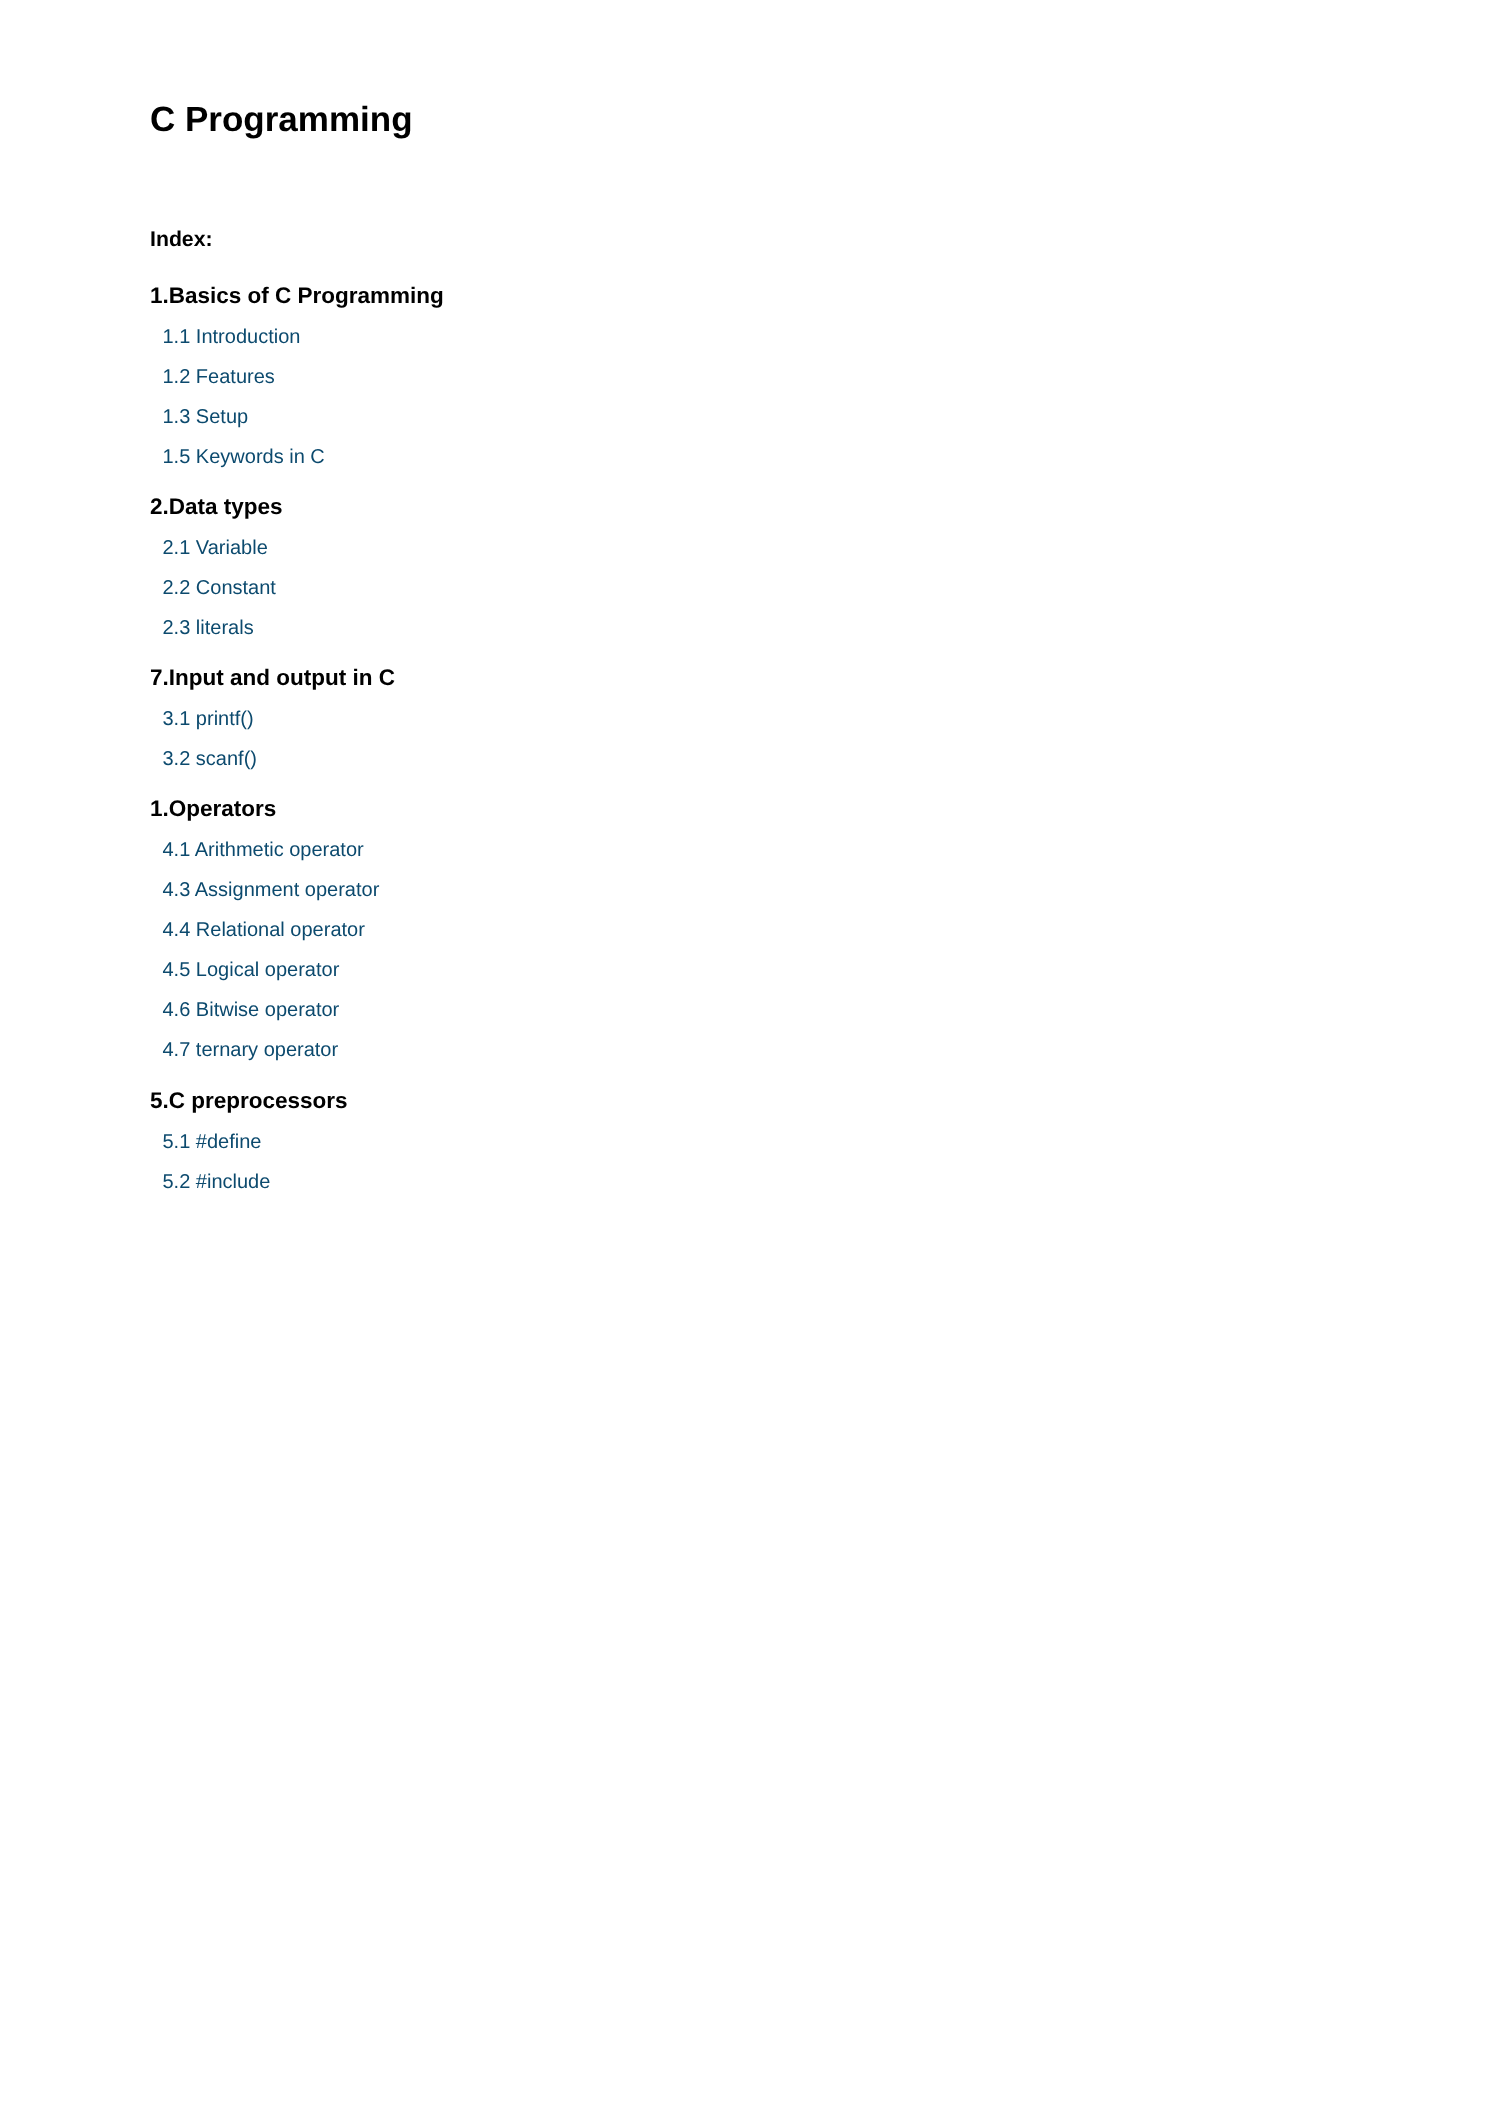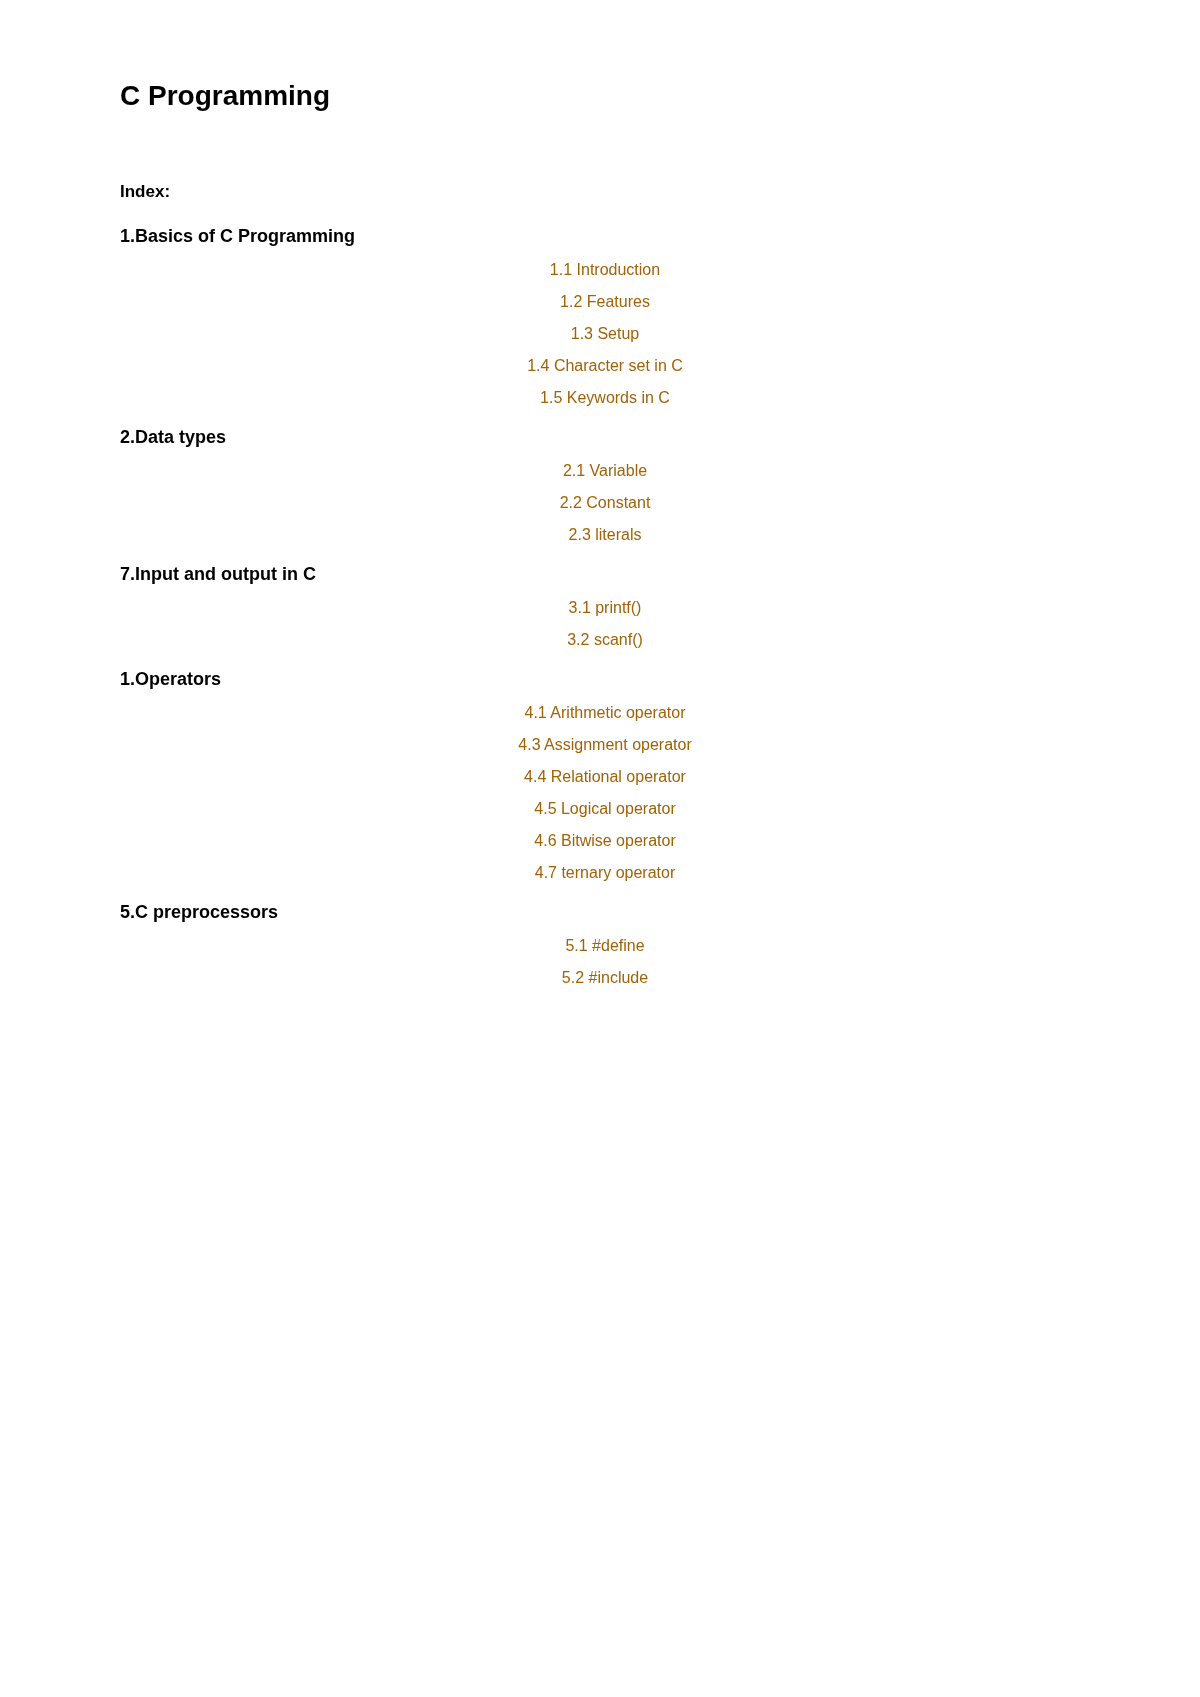--- a/index.html
+++ b/index.html
@@ -34,39 +34,37 @@
       font-size: 18px;
       font-weight: bold;
       margin-top: 20px;
       margin-bottom: 14px;
     }
 
     .toc-item {
       font-size: 16px;
       margin-bottom: 14px;
       margin-left: 10px;
-      color: #a16207;
-      text-align: center;
+      color: #0c4a6e;
     }
   </style>
 </head>
 <body>
 
 <h1 class="page-title">C Programming</h1>
 
 <div>
   <div class="index-label">Index:</div>
 
   <div id="toc-container">
 
   <div class="section-heading">1.Basics of C Programming</div>
       <div class="toc-item">1.1 Introduction</div>
       <div class="toc-item">1.2 Features</div>
       <div class="toc-item">1.3 Setup</div>
-      <div class="toc-item">1.4 Character set in C</div>
       <div class="toc-item">1.5 Keywords in C</div>
       <div class="section-heading">2.Data types</div>
       <div class="toc-item">2.1 Variable</div>
       <div class="toc-item">2.2 Constant</div>
       <div class="toc-item">2.3 literals</div>
       <div class="section-heading">7.Input and output in C</div>
       <div class="toc-item">3.1 printf()</div>
       <div class="toc-item">3.2 scanf()</div>
       <div class="section-heading">1.Operators</div>
       <div class="toc-item">4.1 Arithmetic operator</div>

